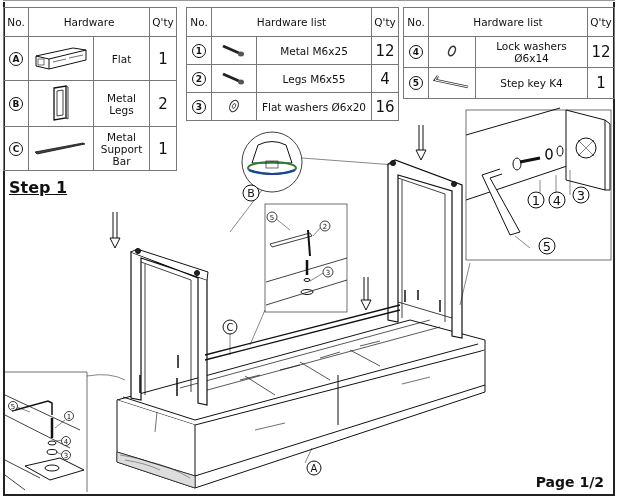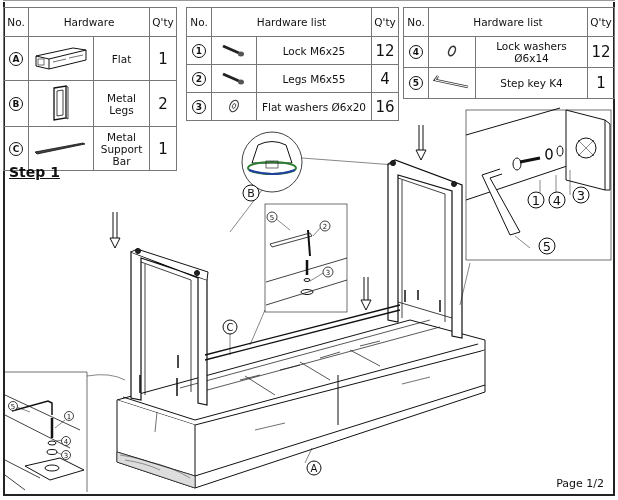--- a/index.html
+++ b/index.html
@@ -9,22 +9,22 @@
   .topline { position:absolute; left:3px; top:0px; width:612px; height:3px; border-top:1px solid #999; }
   table.parts { position:absolute; border-collapse:collapse; font-size:10.5px; }
   table.parts td, table.parts th { border:1px solid #777; padding:0 2px; text-align:center; vertical-align:middle; font-weight:normal; }
   table.parts th { font-size:10.5px; height:28px; }
   .circ { display:inline-block; width:12px; height:12px; border:1.3px solid #111; border-radius:50%; font-size:9px; line-height:12px; text-align:center; font-weight:bold; }
   .qty { font-weight:bold; font-size:15px; }
   .lbl { font-size:10.5px; }
   #comp { left:3px; top:7px; width:174px; }
   #hw1 { left:186px; top:7px; width:213px; }
   #hw2 { left:403px; top:7px; width:212px; }
-  .step { position:absolute; left:9px; top:164px; font-size:14px; font-weight:bold; text-decoration:underline; }
-  .pagenum { position:absolute; right:14px; bottom:10px; font-size:11px; font-weight:normal; }
+  .step { position:absolute; left:9px; top:178px; font-size:16px; font-weight:bold; text-decoration:underline; }
+  .pagenum { position:absolute; right:14px; bottom:10px; font-size:14px; font-weight:bold; }
   svg.draw { position:absolute; left:0; top:0; }
 </style>
 </head>
 <body>
 
 <div class="page">
   <div class="topline"></div>
   <div class="frame"></div>
 
   <table class="parts" id="comp">
@@ -77,21 +77,21 @@
       <th style="width:20px">No.</th>
       <th colspan="2">Hardware list</th>
       <th style="width:22px">Q'ty</th>
     </tr>
     <tr style="height:28px">
       <td><span class="circ">1</span></td>
       <td style="width:40px"><svg width="26" height="14" viewBox="0 0 26 14">
               <path d="M2 3 L18 10" stroke="#222" stroke-width="3"></path>
               <ellipse cx="20" cy="11" rx="3" ry="2.5" fill="#555"></ellipse>
             </svg></td>
-      <td class="lbl">Lock M6x25</td>
+      <td class="lbl">Metal M6x25</td>
       <td class="qty">12</td>
     </tr>
     <tr style="height:28px">
       <td><span class="circ">2</span></td>
       <td><svg width="26" height="14" viewBox="0 0 26 14">
               <path d="M2 3 L18 10" stroke="#222" stroke-width="3"></path>
               <ellipse cx="20" cy="11" rx="3" ry="2.5" fill="#555"></ellipse>
             </svg></td>
       <td class="lbl">Legs M6x55</td>
       <td class="qty">4</td>

